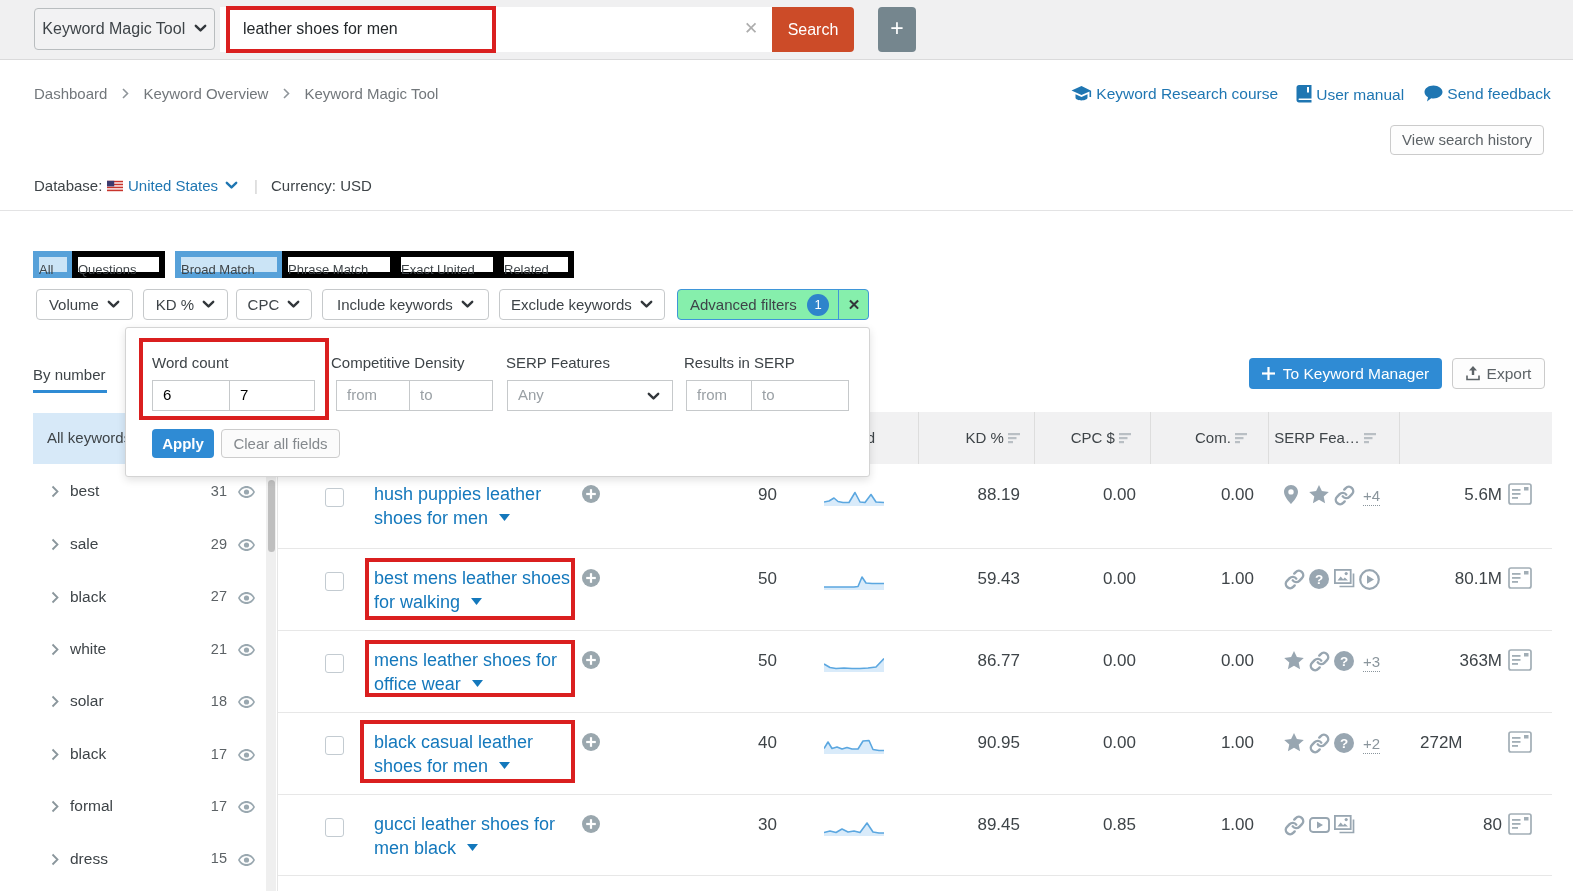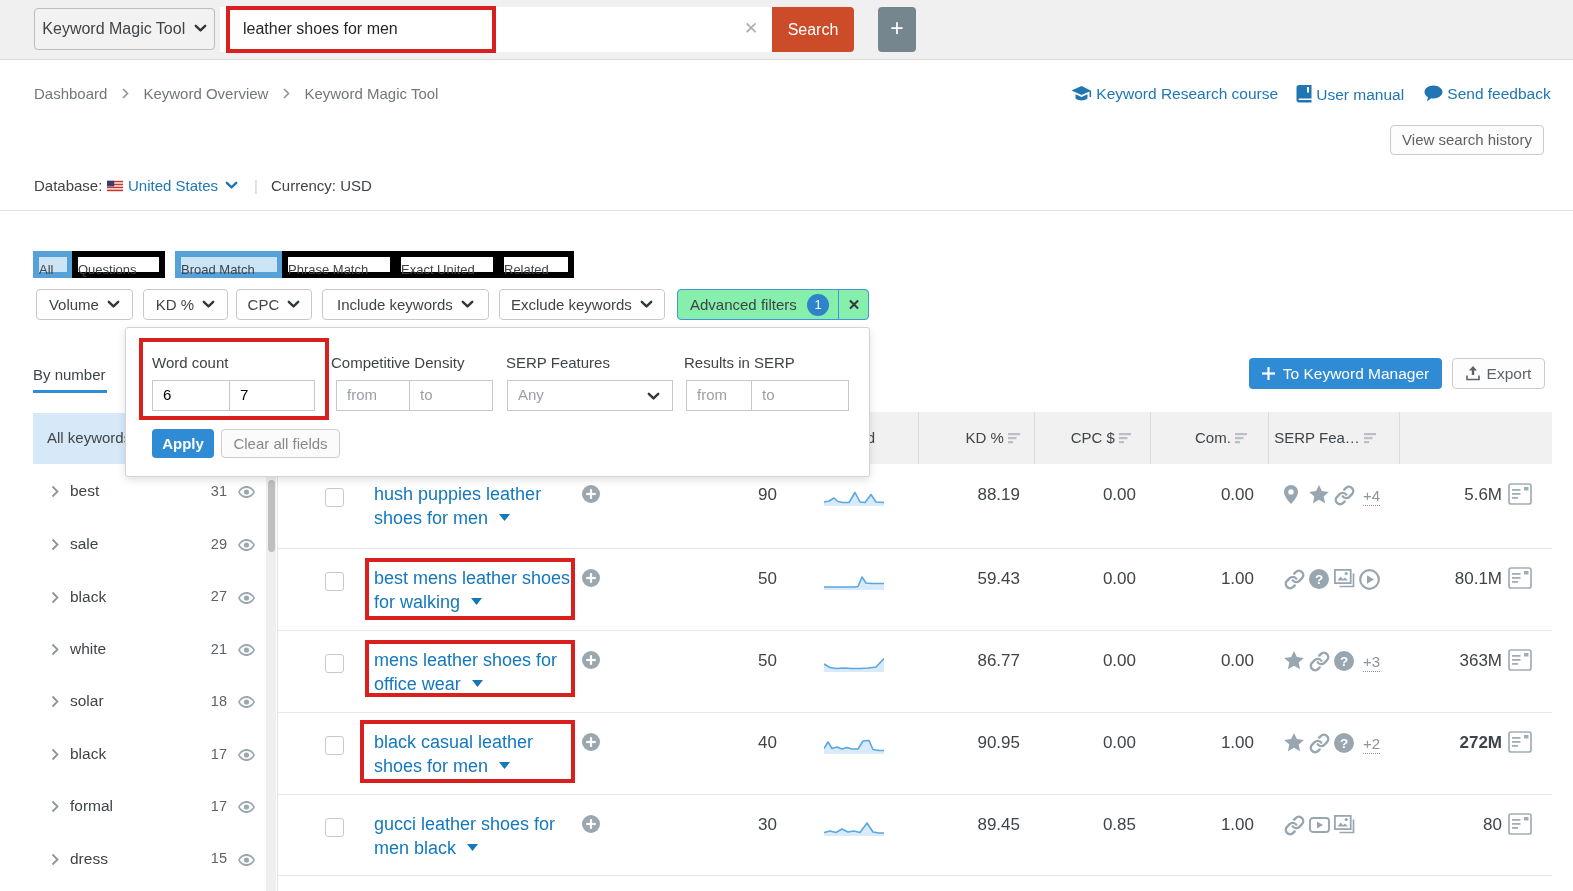--- a/index.html
+++ b/index.html
@@ -429,21 +429,21 @@
         <g fill="none" stroke="#98a6b1" stroke-width="2.8" stroke-linecap="round">
           <path d="M10 13a5 5 0 0 0 7.54.54l3-3a5 5 0 0 0-7.07-7.07l-1.72 1.71"></path>
           <path d="M14 11a5 5 0 0 0-7.54-.54l-3 3a5 5 0 0 0 7.07 7.07l1.71-1.71"></path>
         </g>
       </svg>
 <svg class="icon" style="left:1334px;top:733px;" width="20" height="20" viewBox="0 0 20 20">
         <circle cx="10" cy="10" r="10" fill="#98a6b1"></circle>
         <text x="10" y="14.5" text-anchor="middle" font-family="Liberation Sans" font-size="13.5" font-weight="bold" fill="#fff">?</text>
       </svg>
 <div class="abs" style="left:1363px;top:735px;font-size:15px;color:#8a959c;border-bottom:1px dotted #8a959c;padding-bottom:1px;">+2</div>
-<div class="abs num" style="left:1420px;top:733px;width:82px;text-align:right;font-weight:bold;">272M</div>
+<div class="abs num" style="left:1420px;top:733px;width:82px;">272M</div>
 <svg class="icon" style="left:1508px;top:731px;" width="24" height="22" viewBox="0 0 24 22">
         <rect x="1" y="1" width="22" height="20" rx="2" fill="none" stroke="#a2aeb6" stroke-width="1.7"></rect>
         <rect x="16" y="4" width="4.5" height="3.5" fill="#a2aeb6"></rect>
         <rect x="4" y="6" width="8.5" height="1.8" fill="#a2aeb6"></rect>
         <rect x="4" y="10" width="8.5" height="1.8" fill="#a2aeb6"></rect>
         <rect x="4" y="14" width="6" height="1.8" fill="#a2aeb6"></rect>
       </svg>
 <div class="abs rowline" style="top:875px;"></div>
 <div class="abs cb" style="left:325px;top:818px;"></div>
 <div class="abs kw" style="left:374px;top:812px;">gucci leather shoes for<br>men black <svg width="11" height="8" viewBox="0 0 11 8" style="margin-left:6px;vertical-align:2px;">

